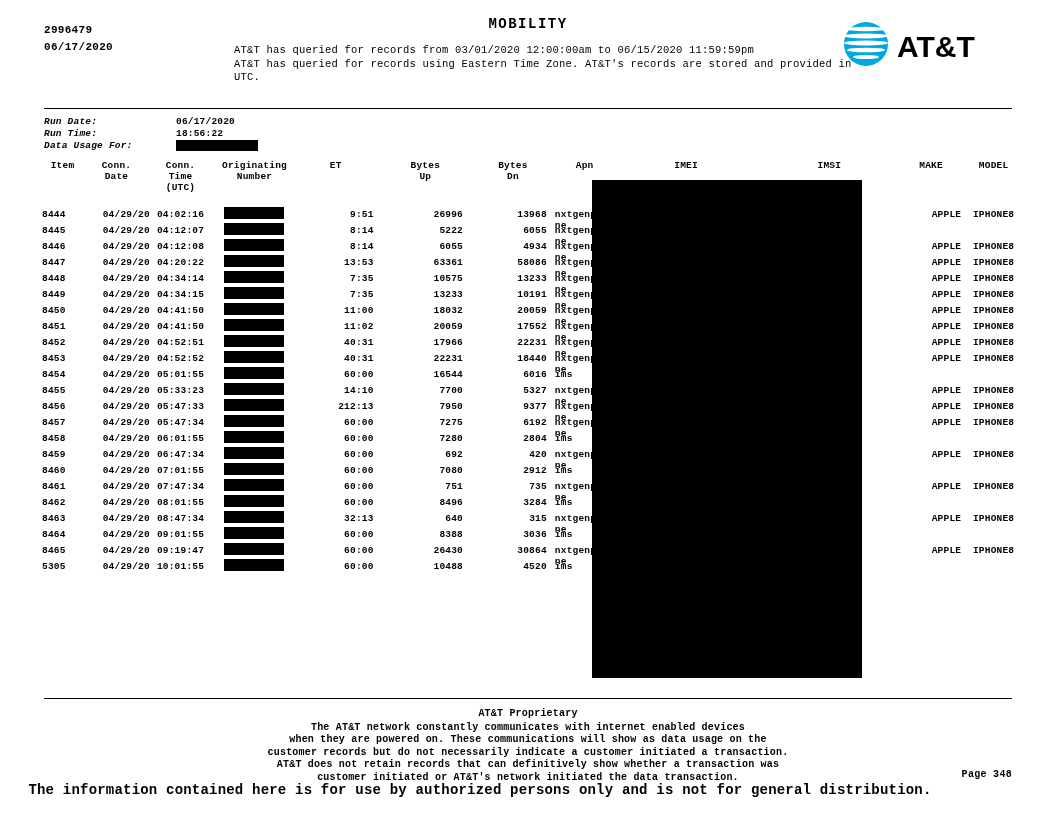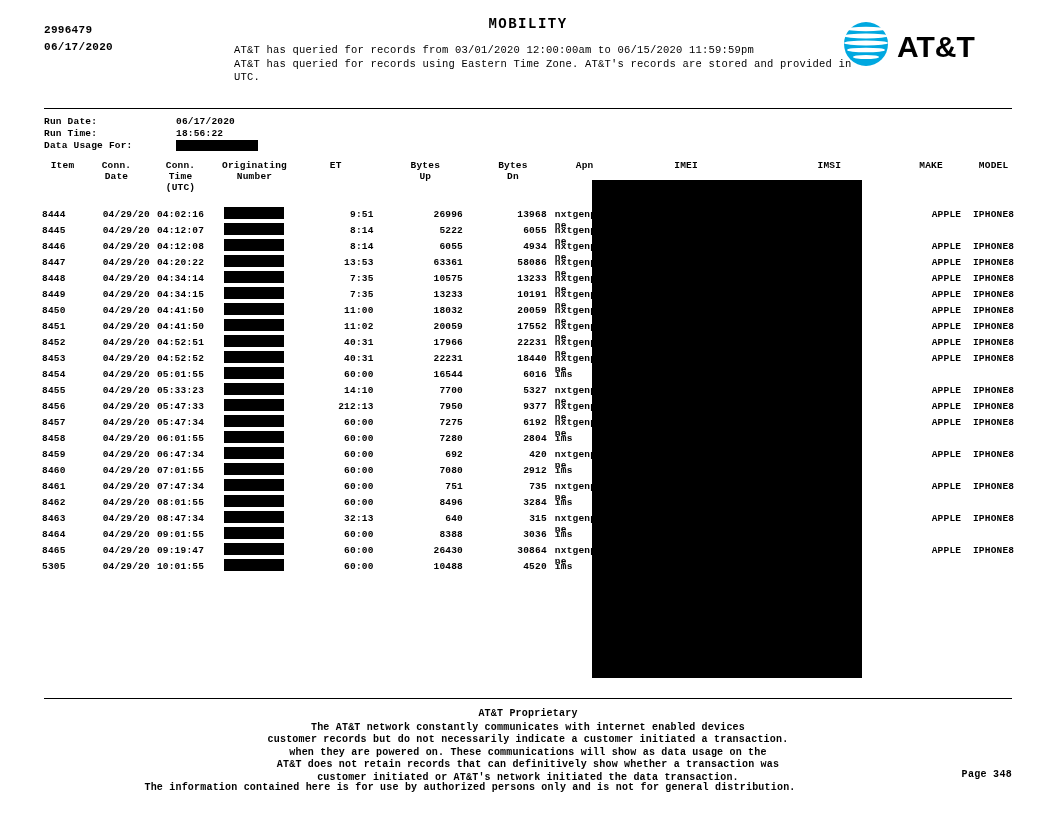--- a/index.html
+++ b/index.html
@@ -74,21 +74,21 @@
     position: absolute;
     left: 44px;
     top: 116px;
     font-size: 9.5px;
     font-weight: bold;
     line-height: 12px;
     letter-spacing: 0.2px;
   }
   .runinfo table { border-collapse: collapse; }
   .runinfo td { padding: 0 0 0 0; vertical-align: top; }
-  .runinfo td.lbl { width: 132px; }
+  .runinfo td.lbl { width: 132px; font-style: italic; }
   .redact-bar {
     display: inline-block;
     background: #000;
     height: 11px;
     width: 82px;
     vertical-align: -1px;
   }
 
   
   .tbl {
@@ -176,23 +176,24 @@
     font-size: 10px;
     font-weight: bold;
     letter-spacing: 0.3px;
   }
   .notice {
     position: absolute;
     left: 0;
     top: 782px;
     width: 940px;
     text-align: center;
-    font-size: 10px;
+    font-size: 14px;
     font-weight: bold;
     letter-spacing: 0.2px;
+    padding-left: 10px;
   }
 </style>
 </head>
 <body>
 
 <div class="page">
 
   <div class="doc-no">
     <div>2996479</div>
     <div>06/17/2020</div>
@@ -592,22 +593,22 @@
           <td class="c-model"></td>
         </tr>
       </tbody>
   </table>
 
   <div class="rule bottom"></div>
 
   <div class="footer">
     <div class="ftitle">AT&amp;T Proprietary</div>
     <div>The AT&amp;T network constantly communicates with internet enabled devices</div>
+    <div>when they are powered on. These communications will show as data usage on the</div>
     <div>customer records but do not necessarily indicate a customer initiated a transaction.</div>
-    <div>when they are powered on. These communications will show as data usage on the</div>
     <div>AT&amp;T does not retain records that can definitively show whether a transaction was</div>
     <div>customer initiated or AT&amp;T's network initiated the data transaction.</div>
   </div>
 
   <div class="pageno">Page 348</div>
 
   <div class="notice">The information contained here is for use by authorized persons only and is not for general distribution.</div>
 
 </div>
 

